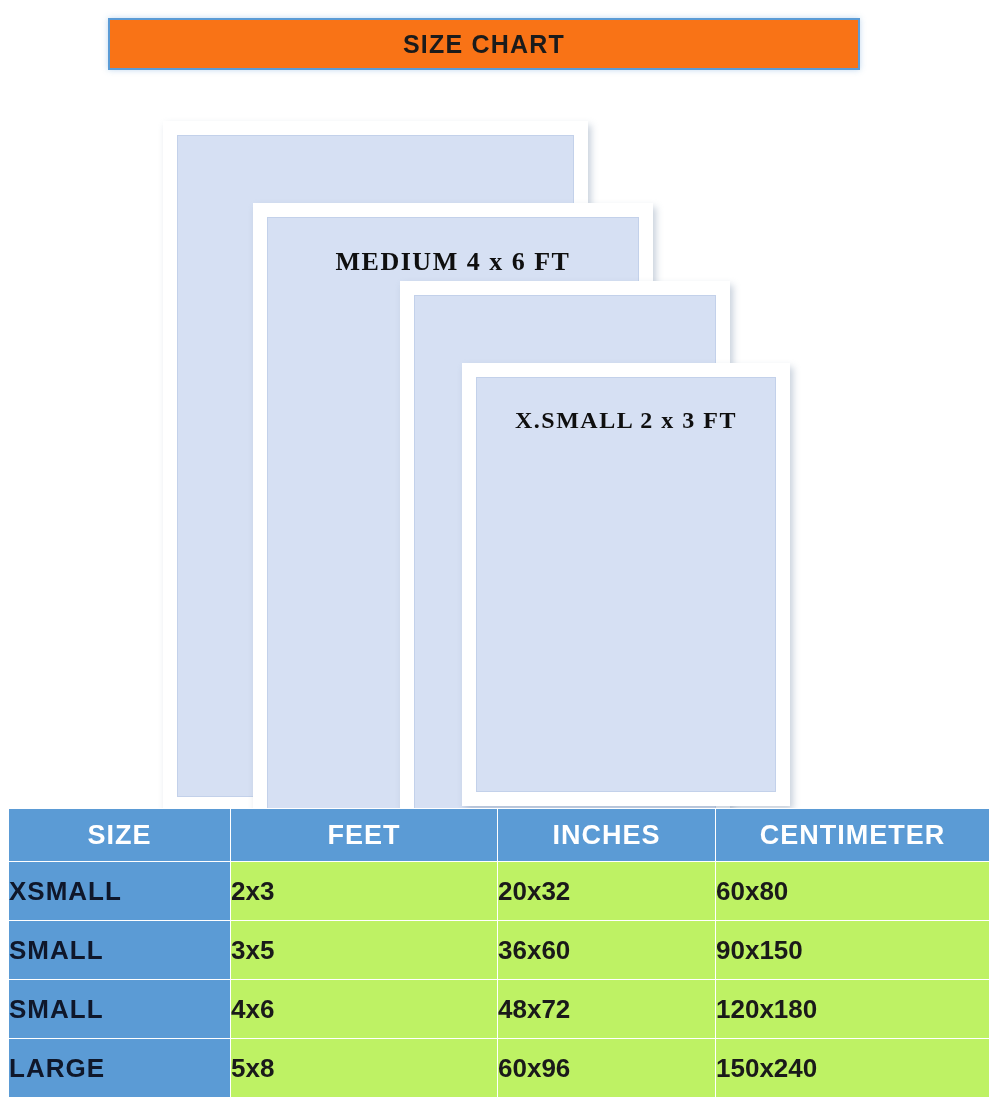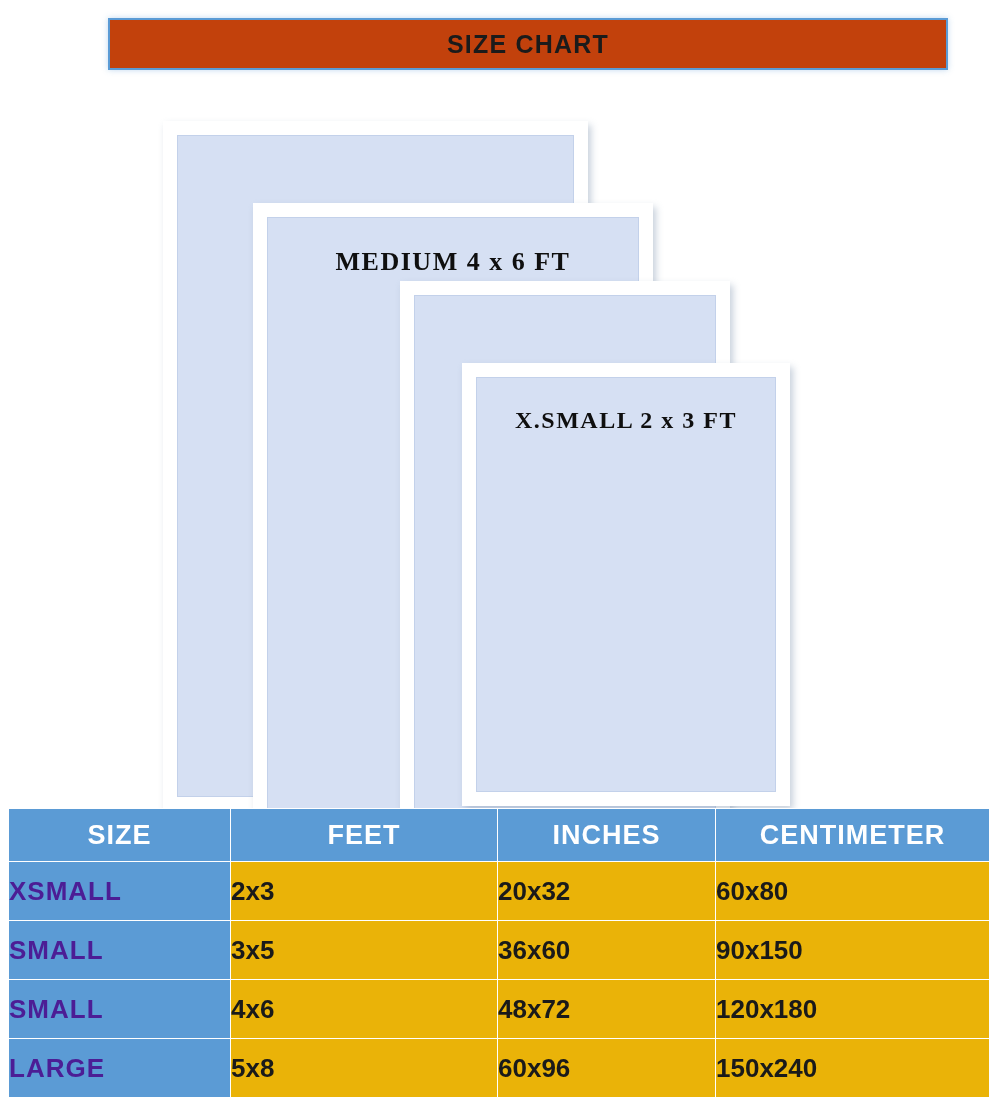--- a/index.html
+++ b/index.html
@@ -13,24 +13,24 @@
     position: relative;
     font-family: "Liberation Sans", sans-serif;
     overflow: hidden;
   }
 
   
   #title-bar {
     position: absolute;
     left: 108px;
     top: 18px;
-    width: 840px;
+    width: 752px;
     height: 52px;
     border: 2px solid #5b9bd5;
-    background: #c2410c;
+    background: #f97316;
     box-sizing: border-box;
     display: flex;
     align-items: center;
     justify-content: center;
     box-shadow: 0 0 6px rgba(120,170,220,0.45);
   }
   #title-text {
     font-size: 25px;
     font-weight: bold;
     letter-spacing: 1.2px;
@@ -104,25 +104,25 @@
     letter-spacing: 1px;
     height: 52px;
     padding: 0;
   }
   #size-table tbody td {
     height: 58px;
     padding: 0;
     font-size: 26px;
     font-weight: bold;
     color: #1a1a1a;
-    background: #eab308;
+    background: #bef264;
   }
   #size-table tbody td.size-cell {
     background: #5b9bd5;
-    color: #4c1d95;
+    color: #0f172a;
     font-size: 26px;
     letter-spacing: 1px;
   }
   col.c1 { width: 222px; }
   col.c2 { width: 267px; }
   col.c3 { width: 218px; }
   col.c4 { width: 274px; }
 </style>
 </head>
 <body>

